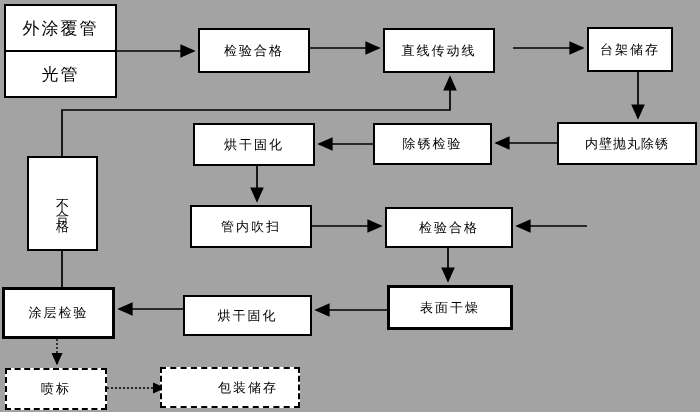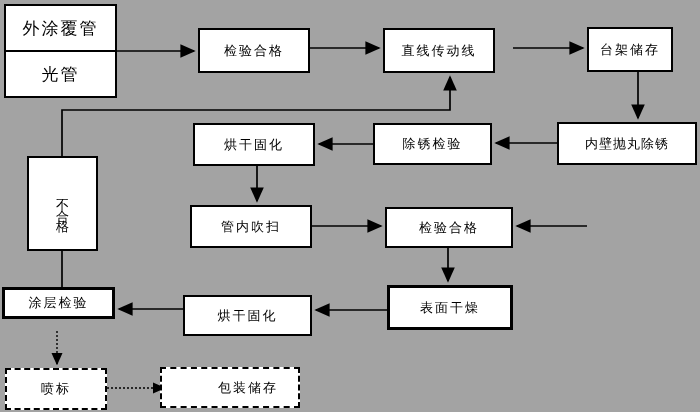--- a/index.html
+++ b/index.html
@@ -63,21 +63,21 @@
   #n-conveyor      { left: 383px; top: 28px;  width: 112px; height: 45px; }
   #n-rack          { left: 587px; top: 27px;  width: 86px; height: 45px; }
   #n-shotblast     { left: 557px; top: 122px; width: 140px; height: 43px; letter-spacing: 1px; }
   #n-rust-inspect  { left: 373px; top: 123px; width: 119px; height: 42px; }
   #n-end-wrap      { left: 193px; top: 123px; width: 122px; height: 43px; }
   #n-purge         { left: 190px; top: 205px; width: 122px; height: 43px; }
   #n-spray         { left: 385px; top: 207px; width: 128px; height: 41px; }
   #n-paint         { left: 587px; top: 203px; width: 110px; height: 45px; }
   #n-surface-dry   { left: 387px; top: 285px; width: 126px; height: 45px; }
   #n-bake          { left: 183px; top: 295px; width: 129px; height: 41px; }
-  #n-coat-inspect  { left: 2px;   top: 287px; width: 113px; height: 32px; }
+  #n-coat-inspect  { left: 2px;   top: 287px; width: 113px; height: 52px; }
   #n-unqualified   { left: 27px;  top: 156px; width: 71px;  height: 95px; }
   #n-spray-mark    { left: 5px;   top: 368px; width: 102px; height: 42px; }
   #n-pack-store    { left: 160px; top: 367px; width: 140px; height: 41px; padding-left: 36px; }
 </style>
 </head>
 <body>
 
 <div class="canvas">
 
   <svg class="edges" viewBox="0 0 700 412" xmlns="http://www.w3.org/2000/svg">

